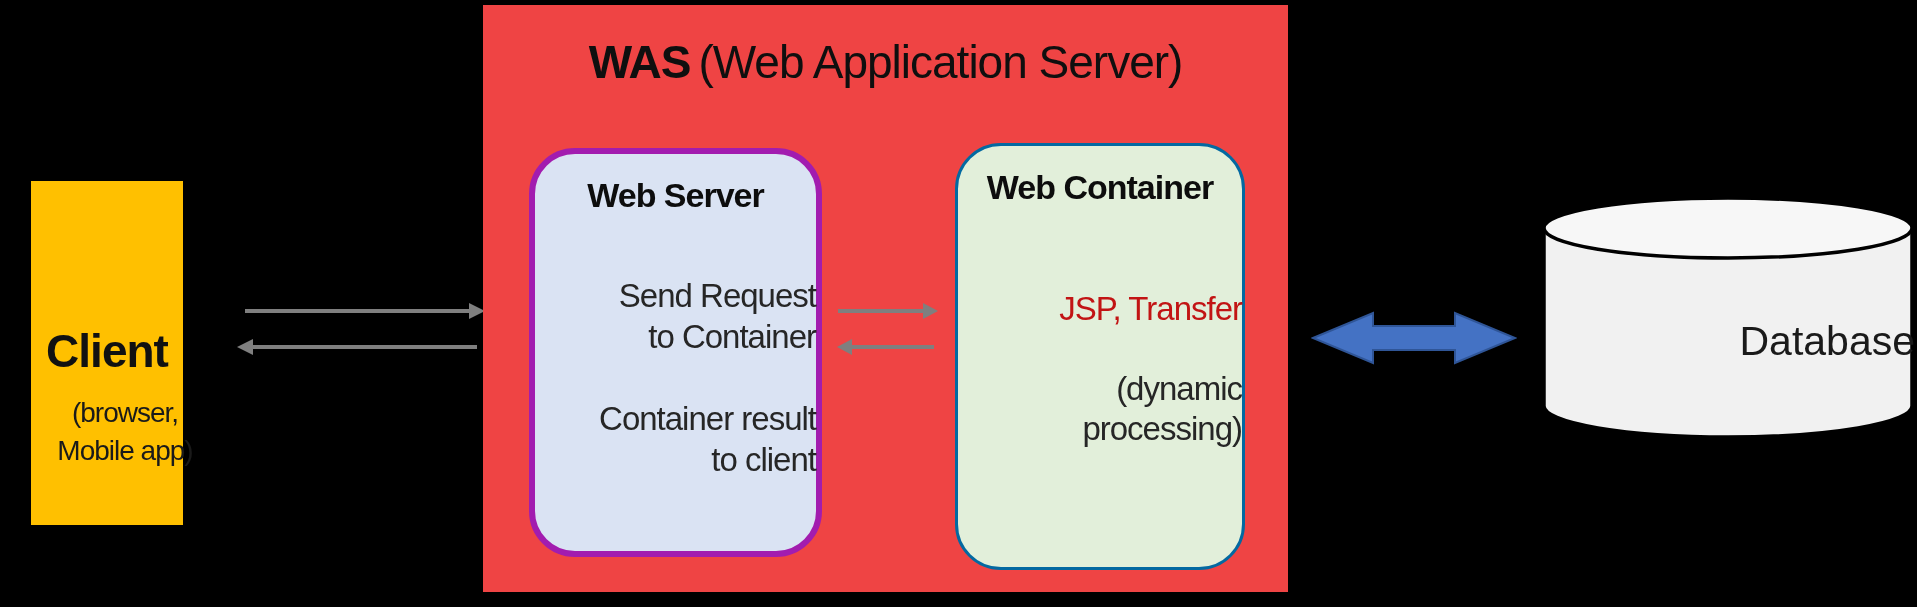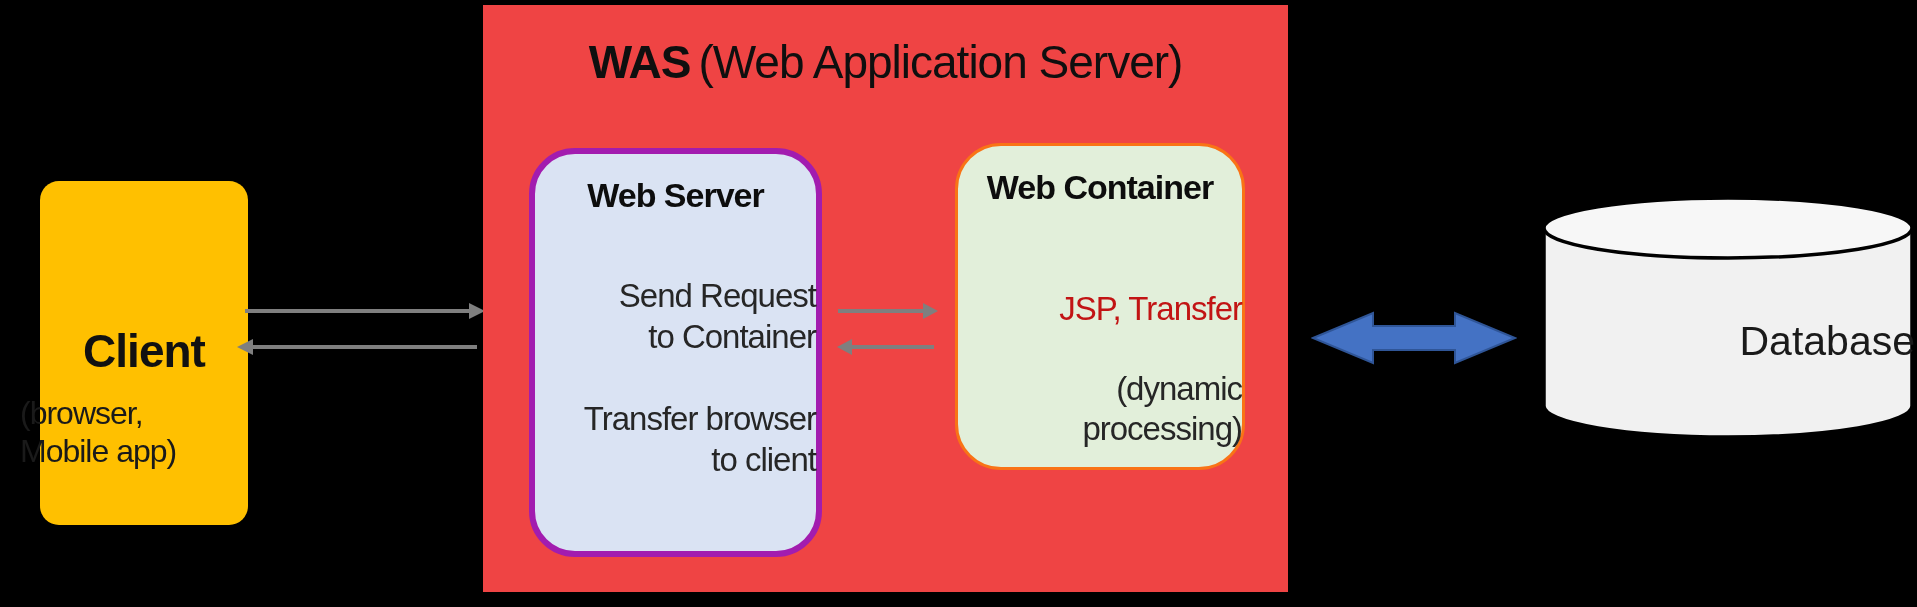--- a/index.html
+++ b/index.html
@@ -1,36 +1,36 @@
 <!DOCTYPE html>
 <html><head>
 <meta charset="utf-8">
 <style>
   html,body{margin:0;padding:0;background:#000;}
   .canvas{
     position:relative;width:1917px;height:607px;background:#000000;overflow:hidden;
     font-family:"Liberation Sans","DejaVu Sans",sans-serif;
   }
   
-  .client-box{position:absolute;left:40px;top:181px;width:208px;height:344px;background:#FFC000;border-radius:19px;}
+  .client-box{position:absolute;left:31px;top:181px;width:152px;height:344px;background:#FFC000;}
   .client-title{position:absolute;top:143px;left:0;width:100%;text-align:center;
     font-size:46px;font-weight:700;color:#111;letter-spacing:-1px;}
-  .client-sub{position:absolute;top:213px;left:-20px;width:228px;text-align:left;
-    font-size:32px;color:#1a1a1a;line-height:38px;letter-spacing:-1px;}
+  .client-sub{position:absolute;top:213px;left:-20px;width:228px;text-align:center;
+    font-size:28px;color:#1a1a1a;line-height:38px;letter-spacing:-1px;}
   
   .was-panel{position:absolute;left:483px;top:5px;width:805px;height:587px;background:#ef4444;}
   .was-title{position:absolute;top:30px;left:0;width:100%;text-align:center;
     font-size:46px;color:#0f0f0f;letter-spacing:-1px;white-space:nowrap;}
   .was-title .abbr{font-weight:700;}
   .was-title .rest{font-weight:400;margin-left:8px;}
   .inner-box{position:absolute;box-sizing:border-box;}
   .server-box{left:46px;top:143px;width:293px;height:409px;background:#DAE3F3;
     border:6px solid #a21caf;border-radius:46px;}
-  .container-box{left:472px;top:138px;width:290px;height:327px;background:#E2EFDA;
-    border:3px solid #f97316;border-radius:46px;}
+  .container-box{left:472px;top:138px;width:290px;height:427px;background:#E2EFDA;
+    border:3px solid #0369a1;border-radius:46px;}
   .box-title{position:absolute;top:22px;left:0;width:100%;text-align:center;
     font-size:34px;font-weight:700;color:#0d0d0d;letter-spacing:-1px;white-space:nowrap;}
   .box-body{position:absolute;left:0;width:100%;text-align:right;
     font-size:33px;color:#262626;letter-spacing:-1px;}
   .server-body{top:121px;}
   .server-body .bline{height:41px;line-height:41px;}
   .container-body{top:143px;}
   .container-body .bline{height:40px;line-height:40px;}
   .red-line{color:#C21414;}
   
@@ -65,21 +65,21 @@
     <div class="was-title">
       <span class="abbr">WAS</span><span class="rest">(Web Application Server)</span>
     </div>
 
     <div class="inner-box server-box">
       <div class="box-title">Web Server</div>
       <div class="box-body server-body">
         <div class="bline">Send Request</div>
         <div class="bline">to Container</div>
         <div class="bline"></div>
-        <div class="bline">Transfer browser</div>
+        <div class="bline">Container result</div>
         <div class="bline">to client</div>
       </div>
     </div>
 
     <div class="inner-box container-box">
       <div class="box-title">Web Container</div>
       <div class="box-body container-body">
         <div class="bline red-line">JSP, Transfer</div>
         <div class="bline"></div>
         <div class="bline">(dynamic</div>

